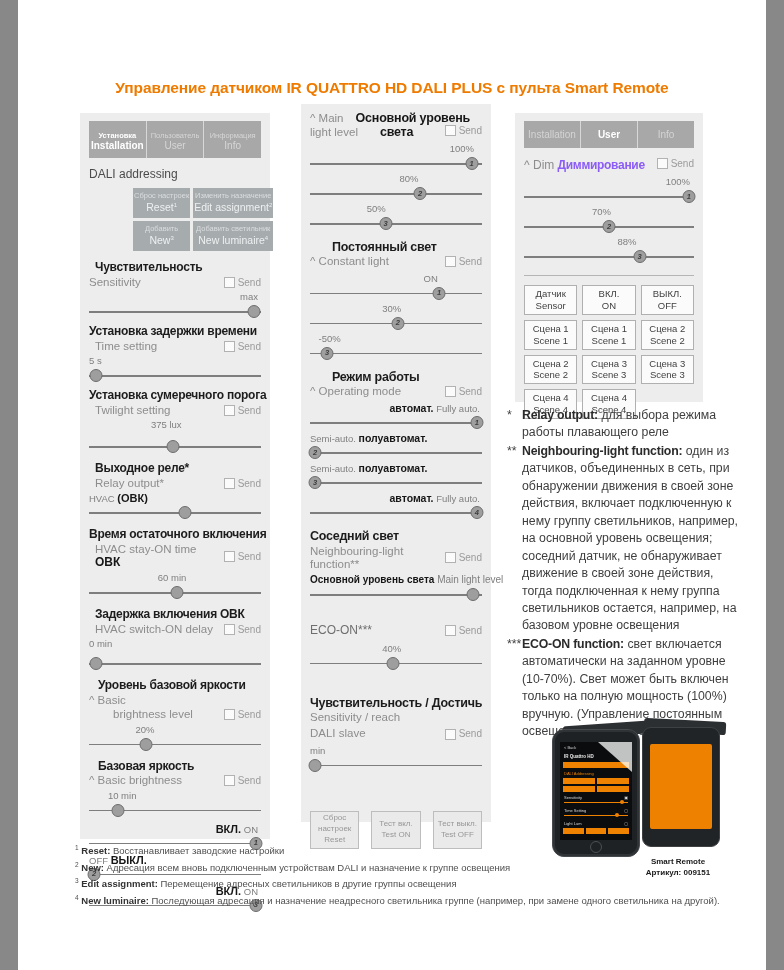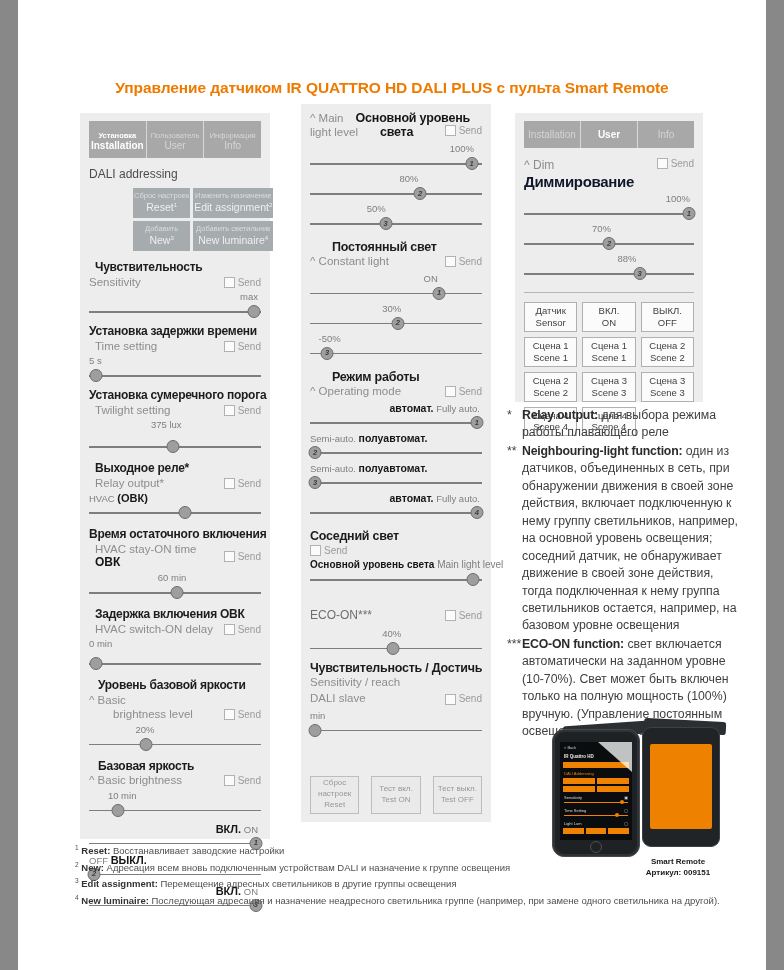--- a/index.html
+++ b/index.html
@@ -392,20 +392,21 @@
       <div class="sl">
           <i class="kn" style="left:97%">
             <b>4</b>
           </i>
         </div>
     </div>
 
     <div class="sec" style="margin-top:9px">
       <div class="t" style="font-size:12.5px">Соседний свет</div>
       <div class="sub">
+          <span>Neighbouring-light function**</span>
         <span class="send">
             <i class="cb"></i>
             <em style="font-style:normal">Send</em>
           </span>
         </div>
       <div class="vl" style="font-size:10px;margin-top:3px"><b style="font-size:10px">Основной уровень света</b> <span>Main light level</span></div>
       <div class="sl">
           <i class="kn" style="left:95%"></i>
         </div>
     </div>
@@ -417,21 +418,21 @@
             <i class="cb"></i>
             <em style="font-style:normal">Send</em>
           </span>
         </div>
       <div class="vl" style="padding-left:42%;margin-top:5px">40%</div>
       <div class="sl">
           <i class="kn" style="left:48%"></i>
         </div>
     </div>
 
-    <div class="sec" style="margin-top:5px">
+    <div class="sec" style="margin-top:25px">
       <div class="t" style="font-size:12.5px">Чувствительность / Достичь</div>
       <div class="sub" style="justify-content:flex-start">Sensitivity / reach</div>
       <div class="sub" style="margin-top:3px">
           <span>DALI slave</span>
         <span class="send">
             <i class="cb"></i>
             <em style="font-style:normal">Send</em>
           </span>
         </div>
       <div class="vl" style="margin-top:4px">min</div>
@@ -458,21 +459,21 @@
   </div>
 
   <div class="panel panel-right">
     <div class="tabbar2">
       <div class="tab2">Installation</div>
       <div class="tab2 active">User</div>
       <div class="tab2">Info</div>
     </div>
 
     <div class="sub" style="margin-top:10px;align-items:baseline">
-        <span><span style="font-size:12px;color:#8d8d8d">^ Dim</span> <b style="color:#0f172a;font-size:15px;letter-spacing:-0.3px">Диммирование</b></span>
+        <span><span style="font-size:12px;color:#8d8d8d">^ Dim</span> <b style="color:#8b5cf6;font-size:12px;letter-spacing:-0.3px">Диммирование</b></span>
       <span class="send">
           <i class="cb"></i>
           <em style="font-style:normal">Send</em>
         </span>
       </div>
 
     <div class="vl" style="text-align:right;padding-right:4px;margin-top:3px">100%</div>
     <div class="sl">
         <i class="kn" style="left:97%">
           <b>1</b>

